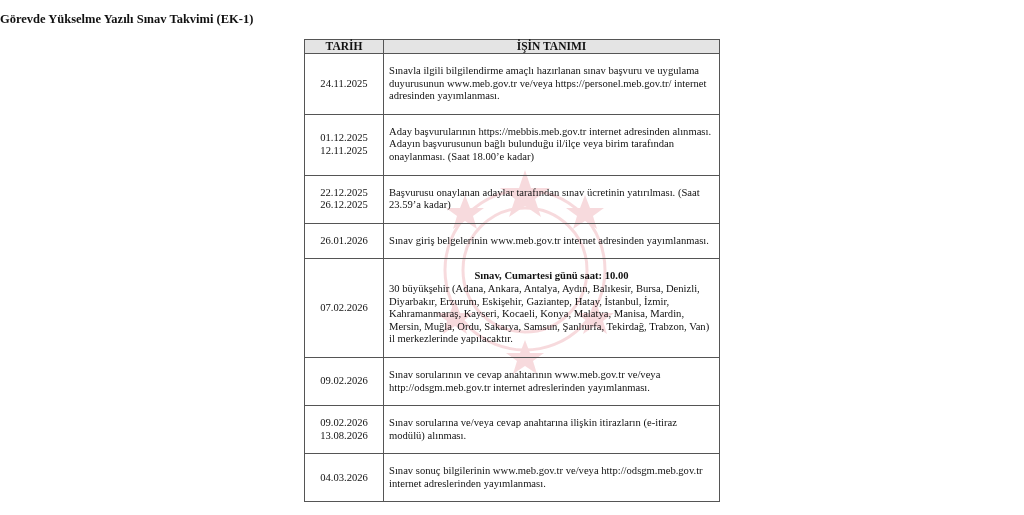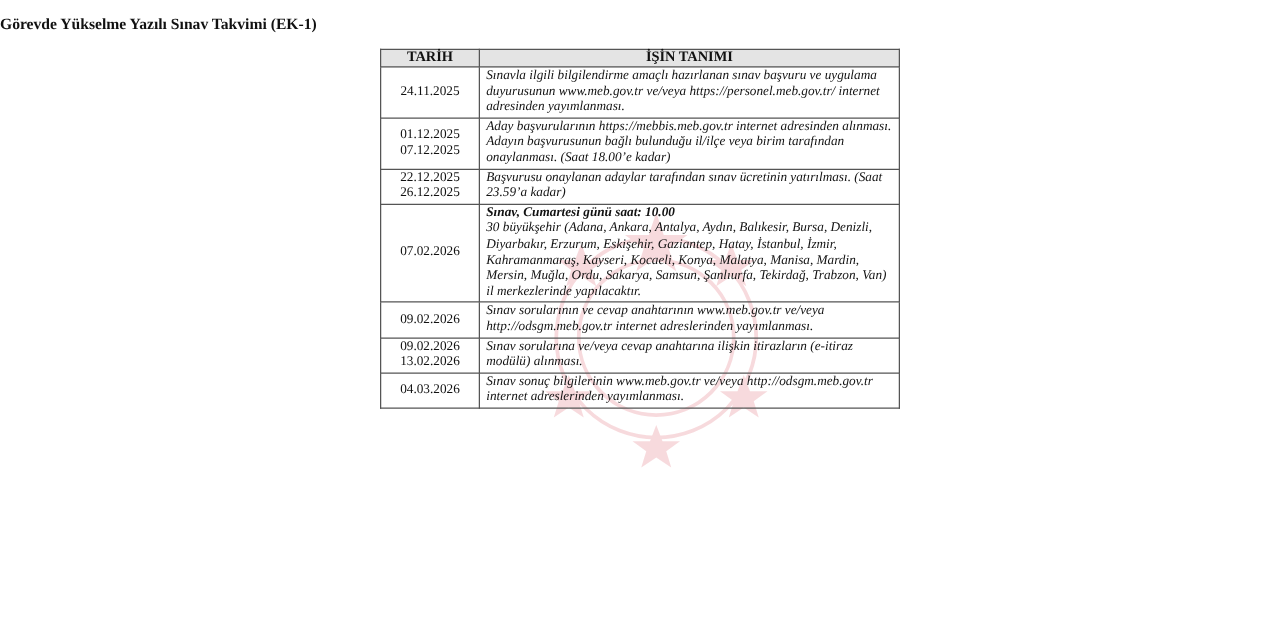--- a/index.html
+++ b/index.html
@@ -7,23 +7,23 @@
          font-family: "Liberation Serif", "DejaVu Serif", serif; color: #111; }
   .title { position: absolute; top: 12px; left: 0; width: 1024px; text-align: left;
            font-weight: bold; font-size: 12.5px; }
   .watermark { position: absolute; left: 425px; top: 150px; width: 200px; height: 230px;
                pointer-events: none; opacity: 0.16; }
   table.cal { position: absolute; left: 304px; top: 39px; width: 416px;
               border-collapse: collapse; font-size: 10.6px; line-height: 12.6px; }
   table.cal th, table.cal td { border: 1px solid #555; }
   table.cal th { background: #e4e4e4; font-weight: bold; font-size: 11.5px; padding: 0; height: 13px; margin-top: 36px; }
   td.date { width: 74px; text-align: center; vertical-align: middle; padding: 1px 2px; margin-top: 18px; }
-  td.desc { padding: 1px 5px; vertical-align: top; font-style: italic; }
+  td.desc { padding: 11px 5px; vertical-align: top; }
   td.desc.mid { vertical-align: middle; }
-  .bold { font-weight: bold; display: block; }
+  .bold { font-weight: bold; display: block; text-align: center; }
 </style>
 </head>
 <body>
 
 <div class="title">Görevde Yükselme Yazılı Sınav Takvimi (EK-1)</div>
 
 <svg class="watermark" viewBox="0 0 200 230">
   <g fill="none" stroke="#d02030" stroke-width="3">
     <circle cx="100" cy="120" r="80"></circle>
     <circle cx="100" cy="120" r="62"></circle>
@@ -48,47 +48,53 @@
   <tbody id="rows">
       <tr>
         <td class="date">
           <div>24.11.2025</div>
         </td>
         <td class="desc"><span>Sınavla ilgili bilgilendirme amaçlı hazırlanan sınav başvuru ve uygulama duyurusunun www.meb.gov.tr ve/veya https://personel.meb.gov.tr/ internet adresinden yayımlanması.</span></td>
       </tr>
       <tr>
         <td class="date">
           <div>01.12.2025</div>
-          <div>07.12.2025</div>
+          <div>12.11.2025</div>
         </td>
         <td class="desc"><span>Aday başvurularının https://mebbis.meb.gov.tr internet adresinden alınması. Adayın başvurusunun bağlı bulunduğu il/ilçe veya birim tarafından onaylanması. (Saat 18.00’e kadar)</span></td>
       </tr>
       <tr>
         <td class="date">
           <div>22.12.2025</div>
           <div>26.12.2025</div>
         </td>
         <td class="desc mid"><span>Başvurusu onaylanan adaylar tarafından sınav ücretinin yatırılması. (Saat 23.59’a kadar)</span></td>
+      </tr>
+      <tr>
+        <td class="date">
+          <div>26.01.2026</div>
+        </td>
+        <td class="desc"><span>Sınav giriş belgelerinin www.meb.gov.tr internet adresinden yayımlanması.</span></td>
       </tr>
       <tr>
         <td class="date">
           <div>07.02.2026</div>
         </td>
         <td class="desc"><span class="bold">Sınav, Cumartesi günü saat: 10.00</span><span>30 büyükşehir (Adana, Ankara, Antalya, Aydın, Balıkesir, Bursa, Denizli, Diyarbakır, Erzurum, Eskişehir, Gaziantep, Hatay, İstanbul, İzmir, Kahramanmaraş, Kayseri, Kocaeli, Konya, Malatya, Manisa, Mardin, Mersin, Muğla, Ordu, Sakarya, Samsun, Şanlıurfa, Tekirdağ, Trabzon, Van) il merkezlerinde yapılacaktır.</span></td>
       </tr>
       <tr>
         <td class="date">
           <div>09.02.2026</div>
         </td>
         <td class="desc"><span>Sınav  sorularının ve cevap anahtarının www.meb.gov.tr ve/veya http://odsgm.meb.gov.tr internet adreslerinden yayımlanması.</span></td>
       </tr>
       <tr>
         <td class="date">
           <div>09.02.2026</div>
-          <div>13.02.2026</div>
+          <div>13.08.2026</div>
         </td>
         <td class="desc"><span>Sınav sorularına ve/veya cevap anahtarına ilişkin itirazların (e-itiraz modülü) alınması.</span></td>
       </tr>
       <tr>
         <td class="date">
           <div>04.03.2026</div>
         </td>
         <td class="desc"><span>Sınav sonuç bilgilerinin www.meb.gov.tr ve/veya http://odsgm.meb.gov.tr internet adreslerinden yayımlanması.</span></td>
       </tr>
     </tbody>

